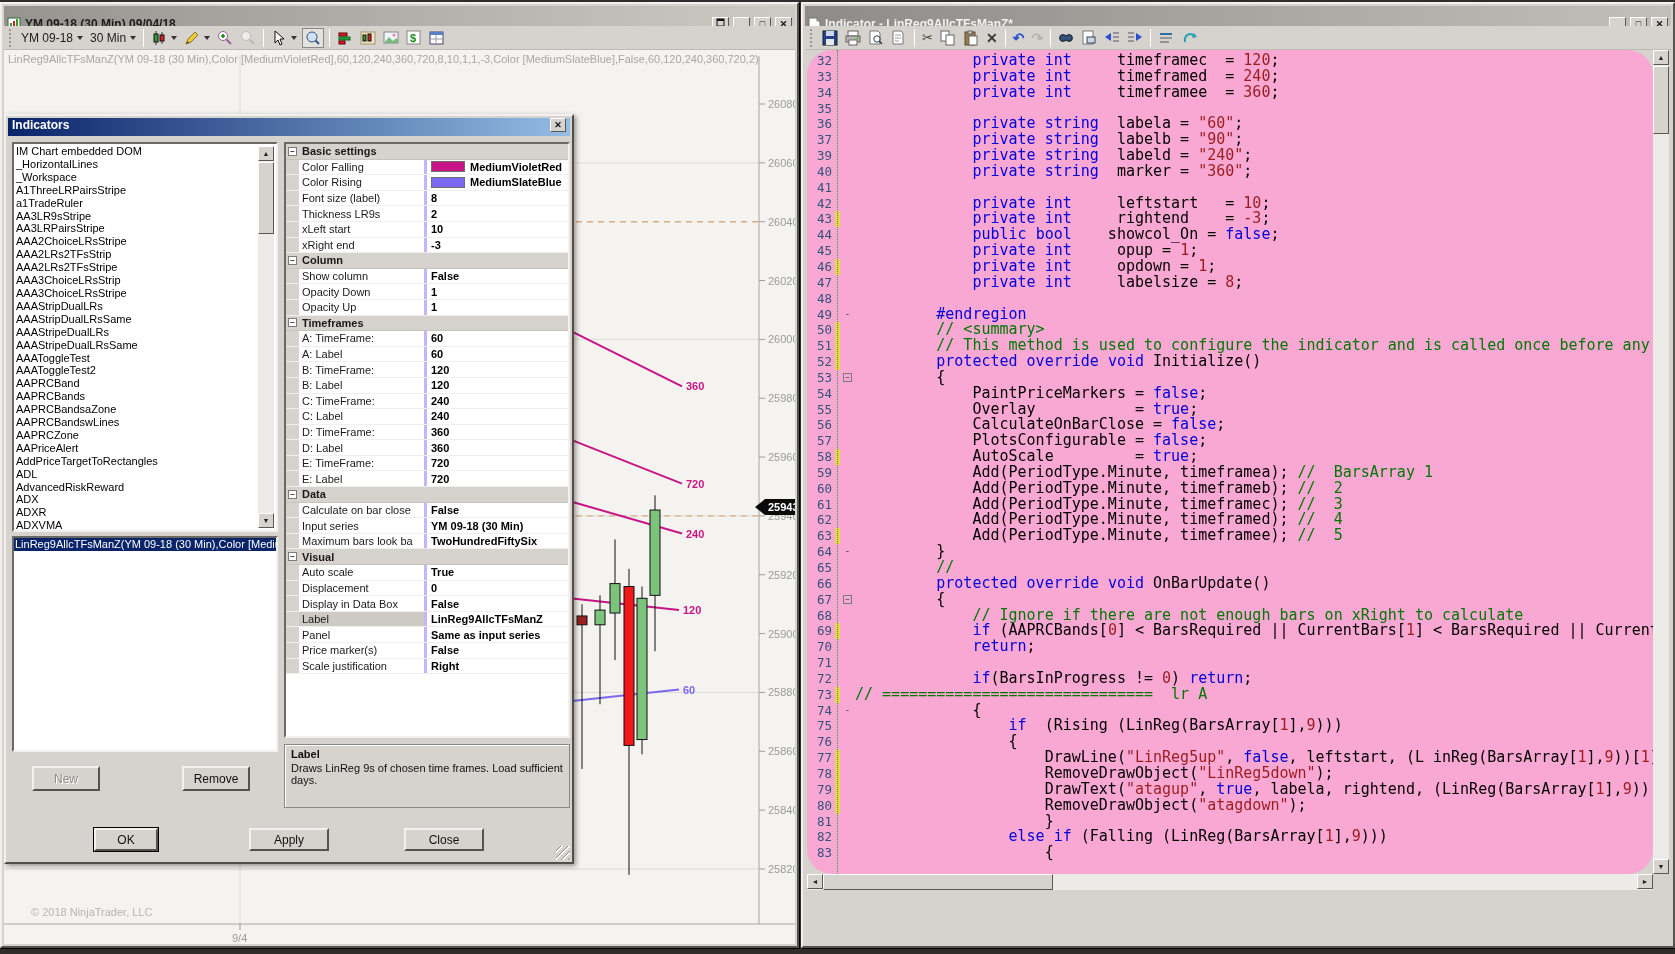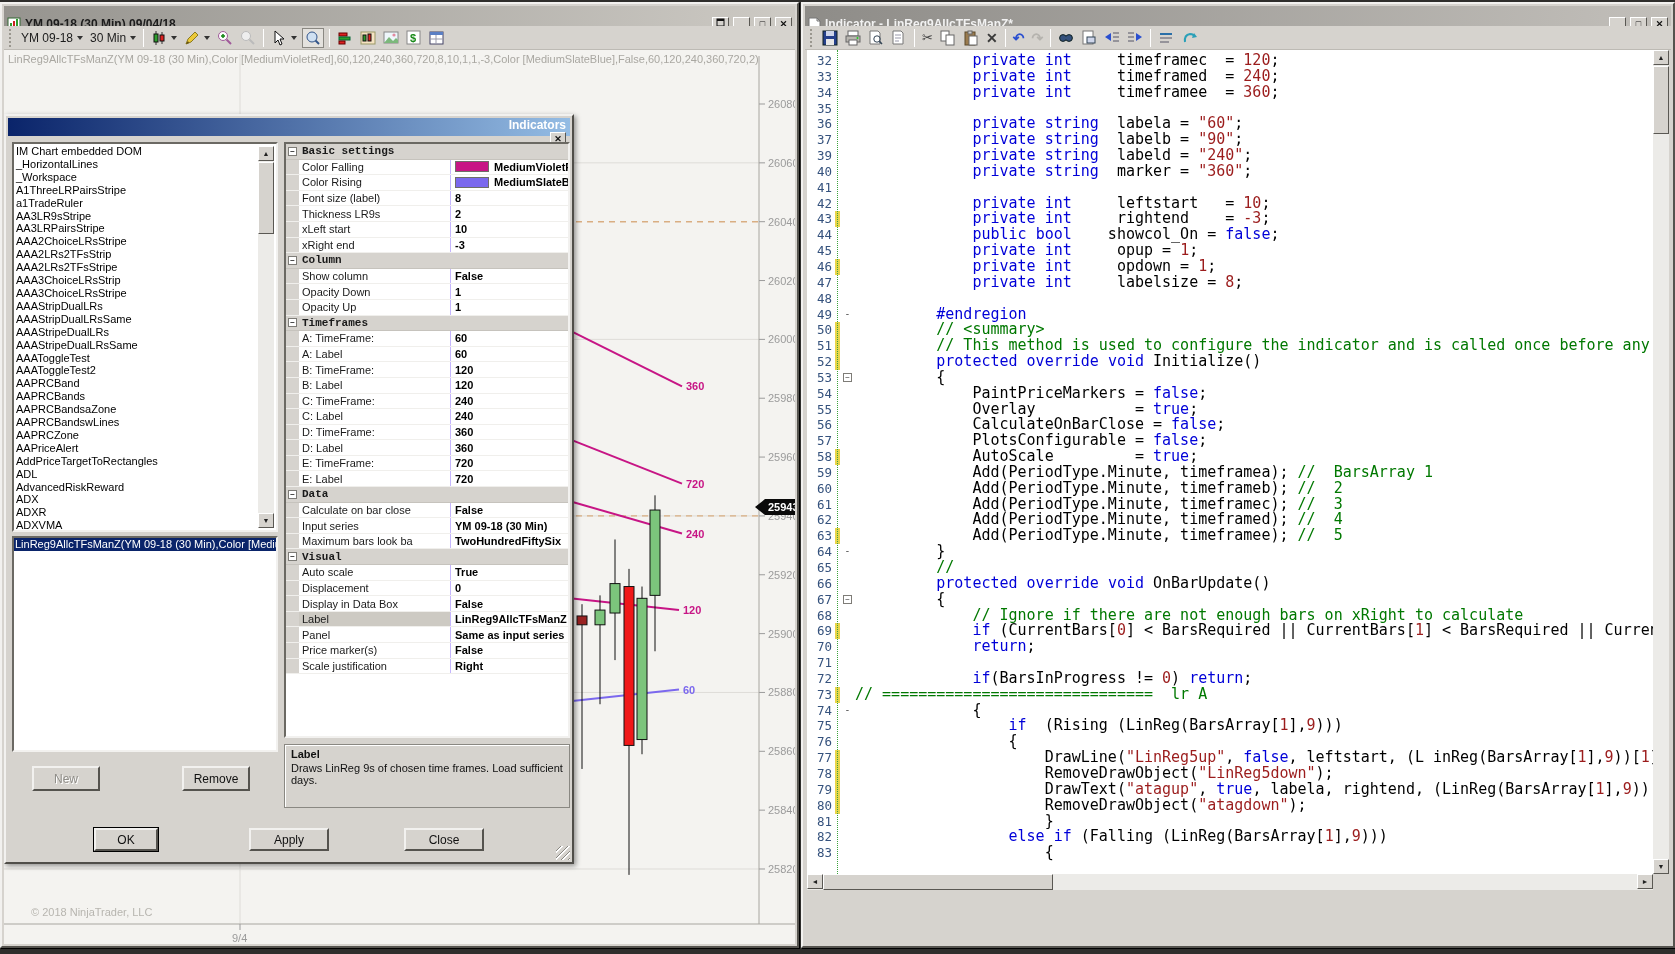--- a/index.html
+++ b/index.html
@@ -20,55 +20,55 @@
   .tbtn{display:inline-flex;align-items:center;gap:2px;padding:1px 2px;font-size:12px;color:#1c1c1c;}
   .dd{width:0;height:0;border-left:3px solid transparent;border-right:3px solid transparent;border-top:4px solid #333;margin-left:2px;}
   
   .chart-area{position:absolute;top:46px;left:2px;right:2px;bottom:2px;background:#f4f3f0;overflow:hidden;}
   .ind-label{position:absolute;top:3px;left:4px;right:0;font-size:11px;color:#a9a7a1;white-space:nowrap;overflow:hidden;z-index:2;}
   .copyright{position:absolute;top:856px;left:6px;font-size:11px;color:#b7b5af;z-index:2;margin-left:21px;}
   
   .dialog{position:absolute;left:0;top:64px;width:570px;height:750px;background:#d6d3ce;z-index:10;
     border:2px solid;border-color:#f2f1ef #504e49 #504e49 #f2f1ef;box-shadow:2px 2px 5px rgba(0,0,0,.4);}
   .dlg-tb{position:absolute;top:2px;left:2px;right:2px;height:18px;background:linear-gradient(90deg,#0a246a,#94bce4);
-    color:#fff;font-size:12px;font-weight:bold;display:flex;align-items:flex-end;padding:0 4px;flex-direction:column;}
+    color:#fff;font-size:12px;font-weight:bold;display:flex;align-items:flex-start;padding:0 4px;}
   .dlg-x{margin-left:auto;width:16px;height:14px;background:#d6d3ce;border:1px solid;border-color:#fff #5a5853 #5a5853 #fff;
     color:#111;font-size:9px;font-weight:bold;line-height:12px;text-align:center;}
   .sunken{background:#fff;border:2px solid;border-color:#6b6963 #f2f1ef #f2f1ef #6b6963;}
   .ilist{position:absolute;left:6px;top:26px;width:266px;height:390px;overflow:hidden;}
   .ilist ul{margin:0;padding:1px 0 0 2px;list-style:none;font-size:11px;line-height:12.9px;color:#000;}
   .clist{position:absolute;left:6px;top:420px;width:266px;height:216px;overflow:hidden;}
   .clist .item{font-size:11px;line-height:13px;padding-left:1px;background:#0a246a;color:#fff;white-space:nowrap;overflow:hidden;}
   .vscroll{position:absolute;right:2px;top:2px;bottom:2px;width:16px;background:#ecebe8;}
   .sbtn{position:absolute;left:0;width:16px;height:15px;background:#d6d3ce;border:1px solid;border-color:#fff #5a5853 #5a5853 #fff;
     font-size:7px;color:#222;text-align:center;line-height:13px;}
   .sthumb{position:absolute;left:0;width:16px;background:#d6d3ce;border:1px solid;border-color:#fff #5a5853 #5a5853 #fff;}
   .btn{background:#d6d3ce;border:2px solid;border-color:#f2f1ef #55534e #55534e #f2f1ef;font-size:12px;color:#111;
     font-family:"Liberation Sans",sans-serif;text-align:center;position:absolute;}
   .btn.dis{color:#8f8d88;text-shadow:1px 1px 0 #fff;}
   .btn.focused{outline:1px solid #000;}
   
   .pgridwrap{position:absolute;left:278px;top:26px;width:286px;height:596px;overflow:hidden;}
   .prow{display:flex;height:15.6px;background:#fff;font-size:11px;align-items:center;border-bottom:1px solid #f0efec;}
   .pmargin{width:13px;align-self:stretch;background:#d6d3ce;flex:none;display:flex;align-items:center;justify-content:center;}
   .pfold{display:none;width:9px;height:9px;border:1px solid #7e7c77;background:#fff;font-size:8px;line-height:7px;text-align:center;color:#333;}
-  .pname{width:152px;flex:none;padding-left:3px;border-right:1px solid #c4b5fd;white-space:nowrap;overflow:hidden;color:#1a1a1a;align-self:stretch;display:flex;align-items:center;}
+  .pname{width:128px;flex:none;padding-left:3px;border-right:3px solid #c4b5fd;white-space:nowrap;overflow:hidden;color:#1a1a1a;align-self:stretch;display:flex;align-items:center;}
   .pval{flex:1;padding-left:4px;font-weight:bold;white-space:nowrap;overflow:hidden;display:flex;align-items:center;gap:5px;}
   .prow.g{background:#d6d3ce;font-weight:bold;border-bottom:1px solid #c6c3bd;}
   .prow.g .pfold{display:inline-block;}
-  .prow.g .pname{border-right:none;width:auto;font-family:Liberation Mono, monospace;}
+  .prow.g .pname{border-right:none;width:auto;}
   .prow.sel .pname{background:#cdcac3;}
   .swatch{display:none;width:34px;height:11px;border:1px solid #6f6d68;flex:none;}
   .pdesc{position:absolute;left:278px;top:628px;width:286px;height:64px;background:#d6d3ce;
     border:1px solid #8a8882;box-shadow:inset 1px 1px 0 #fff;padding:3px 6px;font-size:11px;color:#111;}
   .pdesc b{display:block;margin-bottom:2px;}
   .dgrip{position:absolute;right:2px;bottom:2px;width:14px;height:14px;
     background:repeating-linear-gradient(135deg,transparent 0 3px,#8a8882 3px 4px,#fff 4px 5px);}
   
-  .editor{position:absolute;top:46px;left:4px;right:20px;bottom:72px;background:#ffffff;overflow:hidden;}
+  .editor{position:absolute;top:46px;left:4px;right:20px;bottom:72px;background:#f9a8d4;overflow:hidden;border-radius:25px;}
   .elines{position:absolute;top:3px;left:0;right:0;}
   .cline{display:flex;height:15.85px;white-space:pre;overflow:hidden;}
   .lnum{width:28px;flex:none;text-align:right;color:#35527d;font:12.5px "DejaVu Sans Mono",monospace;padding-right:3px;}
   .lmark{width:5px;flex:none;}
   .lmark.y{background:#e9d44a;}
   .lfold{width:15px;flex:none;font-size:10px;color:#555;text-align:center;line-height:14px;}
   .lfold.box{font-size:8px;}
   .lfold.box::before{content:"";}
   .lfold.box{display:flex;align-items:center;justify-content:center;}
   .lfold.box{padding:0;}
@@ -920,21 +920,21 @@
           <div class="cline">
             <span class="lnum">68</span>
             <span class="lmark"></span>
             <span class="lfold"></span>
             <span class="ltext"><span class="tk-p">             </span><span class="tk-c">// Ignore if there are not enough bars on xRight to calculate</span></span>
           </div>
           <div class="cline">
             <span class="lnum">69</span>
             <span class="lmark y"></span>
             <span class="lfold"></span>
-            <span class="ltext"><span class="tk-p">             </span><span class="tk-k">if</span><span class="tk-p"> (CurrentBars[</span><span class="tk-l">0</span><span class="tk-p">] &lt; BarsRequired || CurrentBars[</span><span class="tk-l">1</span><span class="tk-p">] &lt; BarsRequired || CurrentBars[</span></span>
+            <span class="ltext"><span class="tk-p">             </span><span class="tk-k">if</span><span class="tk-p"> (AAPRCBands[</span><span class="tk-l">0</span><span class="tk-p">] &lt; BarsRequired || CurrentBars[</span><span class="tk-l">1</span><span class="tk-p">] &lt; BarsRequired || CurrentBars[</span></span>
           </div>
           <div class="cline">
             <span class="lnum">70</span>
             <span class="lmark"></span>
             <span class="lfold"></span>
             <span class="ltext"><span class="tk-p">             </span><span class="tk-k">return</span><span class="tk-p">;</span></span>
           </div>
           <div class="cline">
             <span class="lnum">71</span>
             <span class="lmark"></span>

